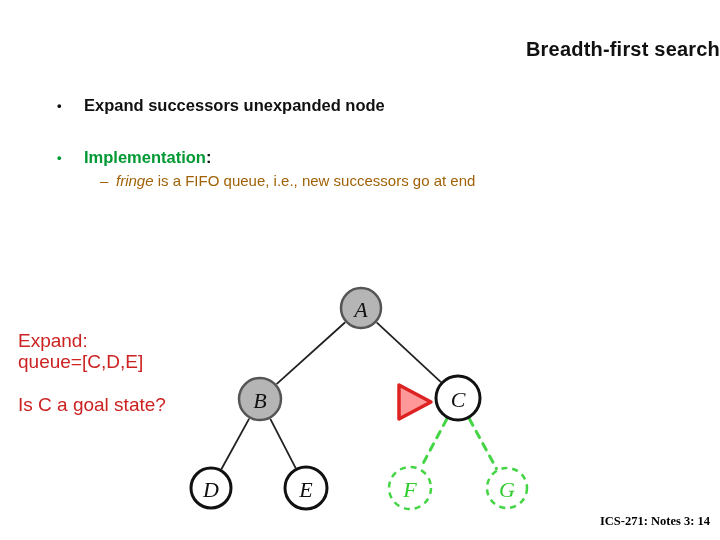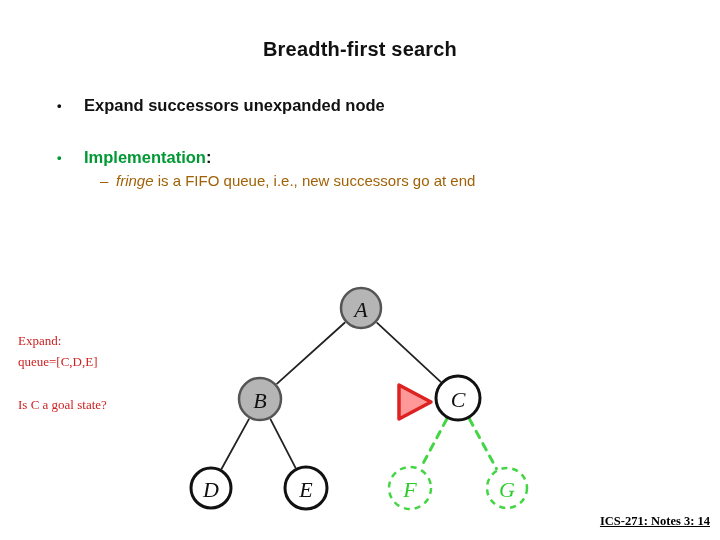--- a/index.html
+++ b/index.html
@@ -10,21 +10,21 @@
     overflow: hidden;
   }
   .slide {
     position: relative;
     width: 720px; height: 540px;
     background: #ffffff;
   }
   .title {
     position: absolute;
     top: 38px; left: 0; width: 720px;
-    text-align: center;
+    text-align: right;
     font-size: 20px;
     font-weight: bold;
     color: var(--title-text, #111);
     letter-spacing: 0.2px;
   }
   .bullet-row {
     position: absolute;
     left: 57px;
     font-size: 16.5px;
     font-weight: bold;
@@ -44,36 +44,34 @@
     left: 100px;
     font-size: 15px;
     font-weight: normal;
     color: #a16207;
     white-space: nowrap;
   }
   .sub-bullet .dash { display: inline-block; width: 16px; }
   .red-block {
     position: absolute;
     left: 18px; top: 330px;
-    font-size: 13px;
+    font-size: 19px;
     color: var(--red-text, #c22);
     line-height: 21px;
     white-space: nowrap;
-    font-family: Liberation Serif, serif;
   }
   .red-block .q { margin-top: 22px; text-align: right; }
   .footer {
     position: absolute;
     right: 10px; bottom: 11px;
     font-family: "Liberation Serif", serif;
     font-size: 12.5px;
     font-weight: bold;
     color: var(--footer-text, #000);
     white-space: nowrap;
-    text-decoration: underline;
   }
   #tree-svg {
     position: absolute;
     top: 0; left: 0;
   }
 </style>
 </head>
 <body>
 
 <div class="slide">

